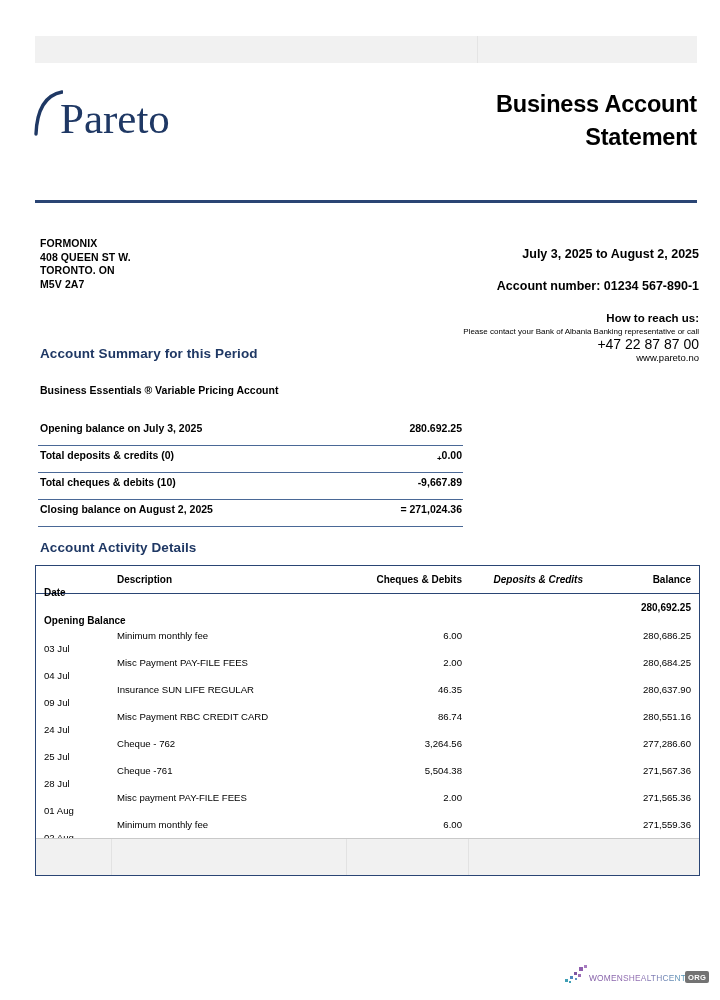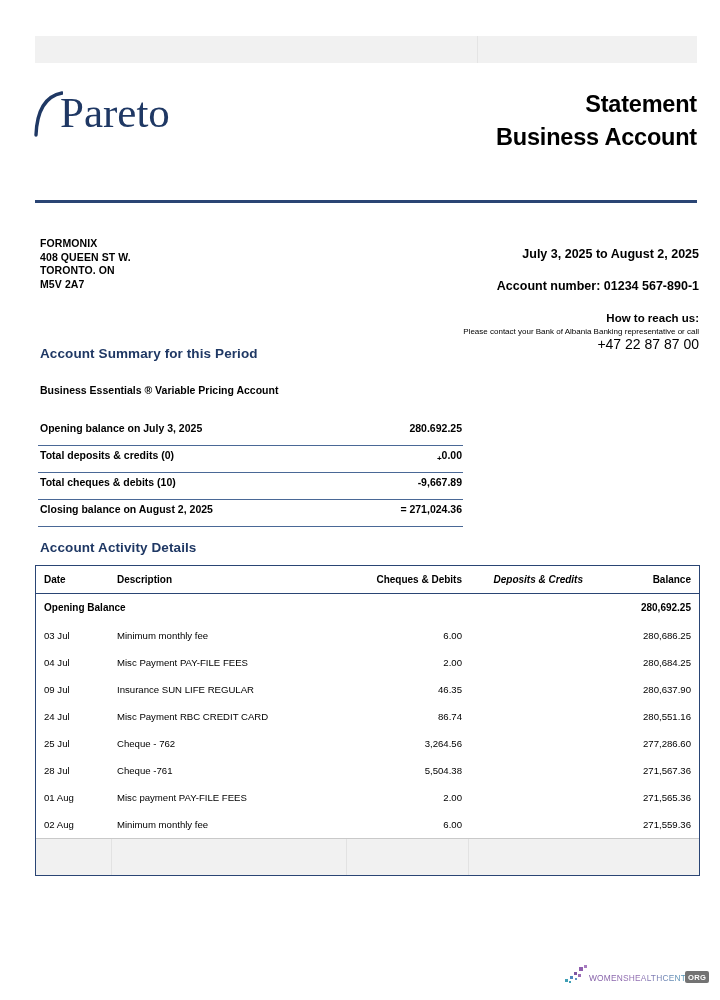--- a/index.html
+++ b/index.html
@@ -33,21 +33,21 @@
     box-sizing: border-box;
   }
 
   
   .header { position: absolute; left: 0; top: 88px; width: 720px; height: 100px; }
 
   .logo {
     position: absolute;
     left: 33px; top: 2px;
     display: flex;
-    align-items: flex-start;
+    align-items: flex-end;
     height: 50px;
   }
   .logo-arc { display: block; }
   .logo-text {
     font-family: "Liberation Serif", serif;
     font-size: 43px;
     line-height: 43px;
     color: #1f3864;
     letter-spacing: 0px;
     margin-left: -3px;
@@ -178,21 +178,21 @@
     height: 27px;
   }
   .act-row.opening { height: 28px; }
   .act-row .c {
     position: absolute;
     top: 8px;
     font-size: 9.6px;
   }
   .act-row.opening .c { font-weight: bold; font-size: 10px; }
 
-  .col-date  { left: 8px; }
+  .col-date  { left: 8px; margin-top: 13px; }
   .col-desc  { left: 81px; }
   .col-deb   { right: 237px; text-align: right; }
   .col-cred  { right: 116px; text-align: center; font-style: italic; }
   .col-bal   { right: 8px;  text-align: right; }
 
   .act-foot {
     height: 36px;
     background: #f1f1f1;
     border-top: 1px solid #c9c9c9;
     position: relative;
@@ -249,42 +249,43 @@
     <div class="logo">
       <span class="logo-arc">
         <svg width="30" height="47" viewBox="0 0 30 47">
           <path d="M29 3 C13 6, 4 20, 3 45" stroke="#1f3864" stroke-width="3.4" fill="none" stroke-linecap="round"></path>
         </svg>
       </span>
       <span class="logo-text">Pareto</span>
     </div>
 
     <div class="doc-title">
+      <div>Business Account</div>
       <div>Statement</div>
-      <div>Business Account</div>
     </div>
   </div>
 
   <div class="navy-rule"></div>
 
   <div class="info-block">
 
     <div class="addr">
       <div>FORMONIX</div>
       <div>408 QUEEN ST W.</div>
       <div>TORONTO. ON</div>
       <div>M5V 2A7</div>
     </div>
 
     <div class="contact">
       <div class="period">July 3, 2025 to August 2, 2025</div>
       <div class="acct">Account number: 01234 567-890-1</div>
       <div class="reach">How to reach us:</div>
       <div class="fine">Please contact your Bank of Albania Banking representative or call</div>
       <div class="phone">+47 22 87 87 00</div>
+      <div class="web">www.pareto.no</div>
     </div>
   </div>
 
   <div class="sec-heading" style="left:40px; top:346px;">Account Summary for this Period</div>
 
   <div class="sum-sub">Business Essentials ® Variable Pricing Account</div>
 
   <div class="summary">
     <div class="sum-row">
       <span class="lbl">Opening balance on July 3, 2025</span>

